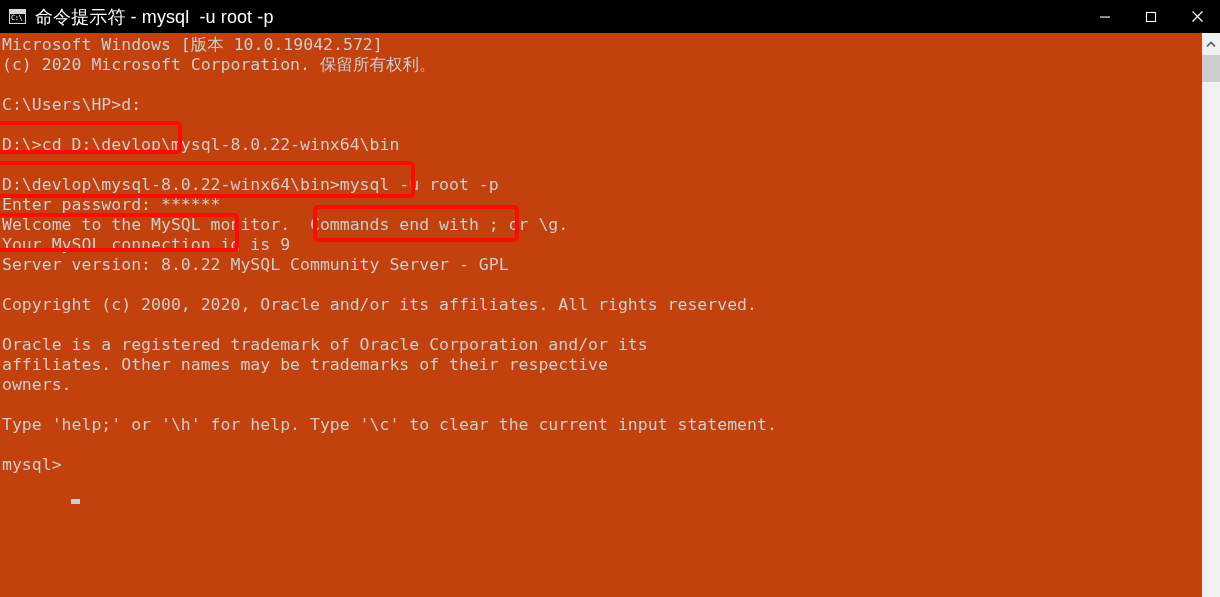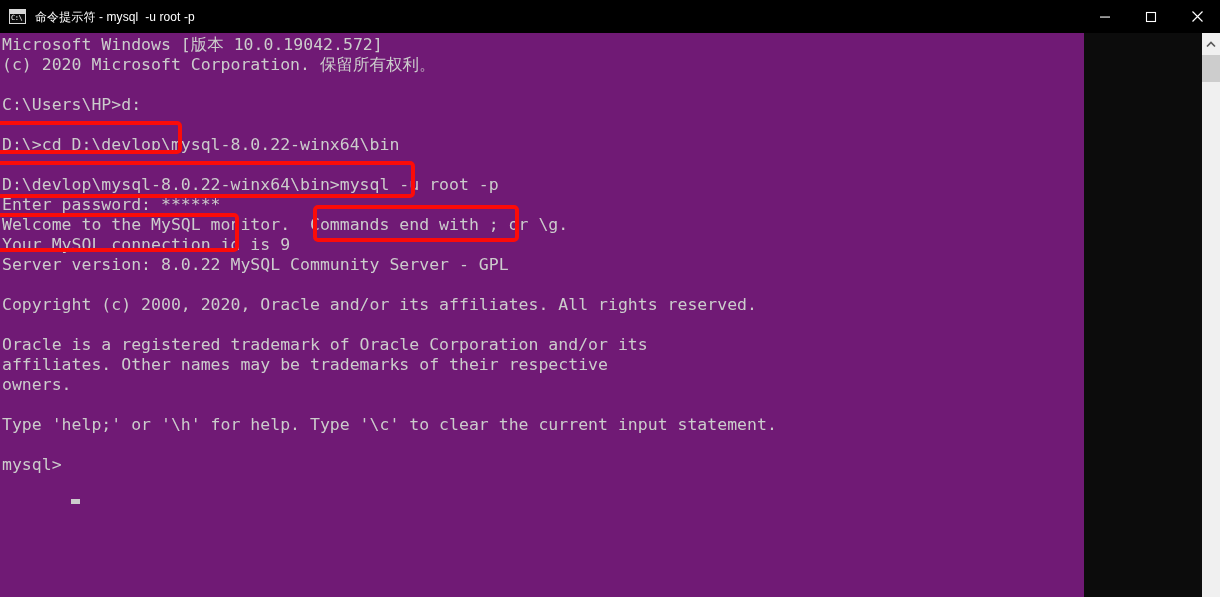--- a/index.html
+++ b/index.html
@@ -55,21 +55,21 @@
     left: 1px;
     top: 4px;
     font-family: "DejaVu Sans Mono", monospace;
     font-size: 7px;
     line-height: 9px;
     color: #ffffff;
     letter-spacing: -0.5px;
   }
   #title-text {
     color: #ffffff;
-    font-size: 12px;
+    font-size: 18px;
     line-height: 20px;
     font-family: "Liberation Sans", sans-serif;
     white-space: pre;
     letter-spacing: 0.1px;
   }
   #win-controls {
     position: absolute;
     right: 0; top: 0;
     height: 33px;
     display: flex;
@@ -82,23 +82,23 @@
     justify-content: center;
     color: #ffffff;
   }
   .win-btn svg { display: block; }
 
   
   #console {
     position: absolute;
     left: 0;
     top: 33px;
-    width: 1084px;
+    width: 1202px;
     height: 564px;
-    background: #701a75;
+    background: #c2410c;
     overflow: hidden;
   }
   #console-text {
     position: absolute;
     left: 2px;
     top: 2px;
     margin: 0;
     font-family: "DejaVu Sans Mono", monospace;
     font-size: 16.5px;
     line-height: 20px;

